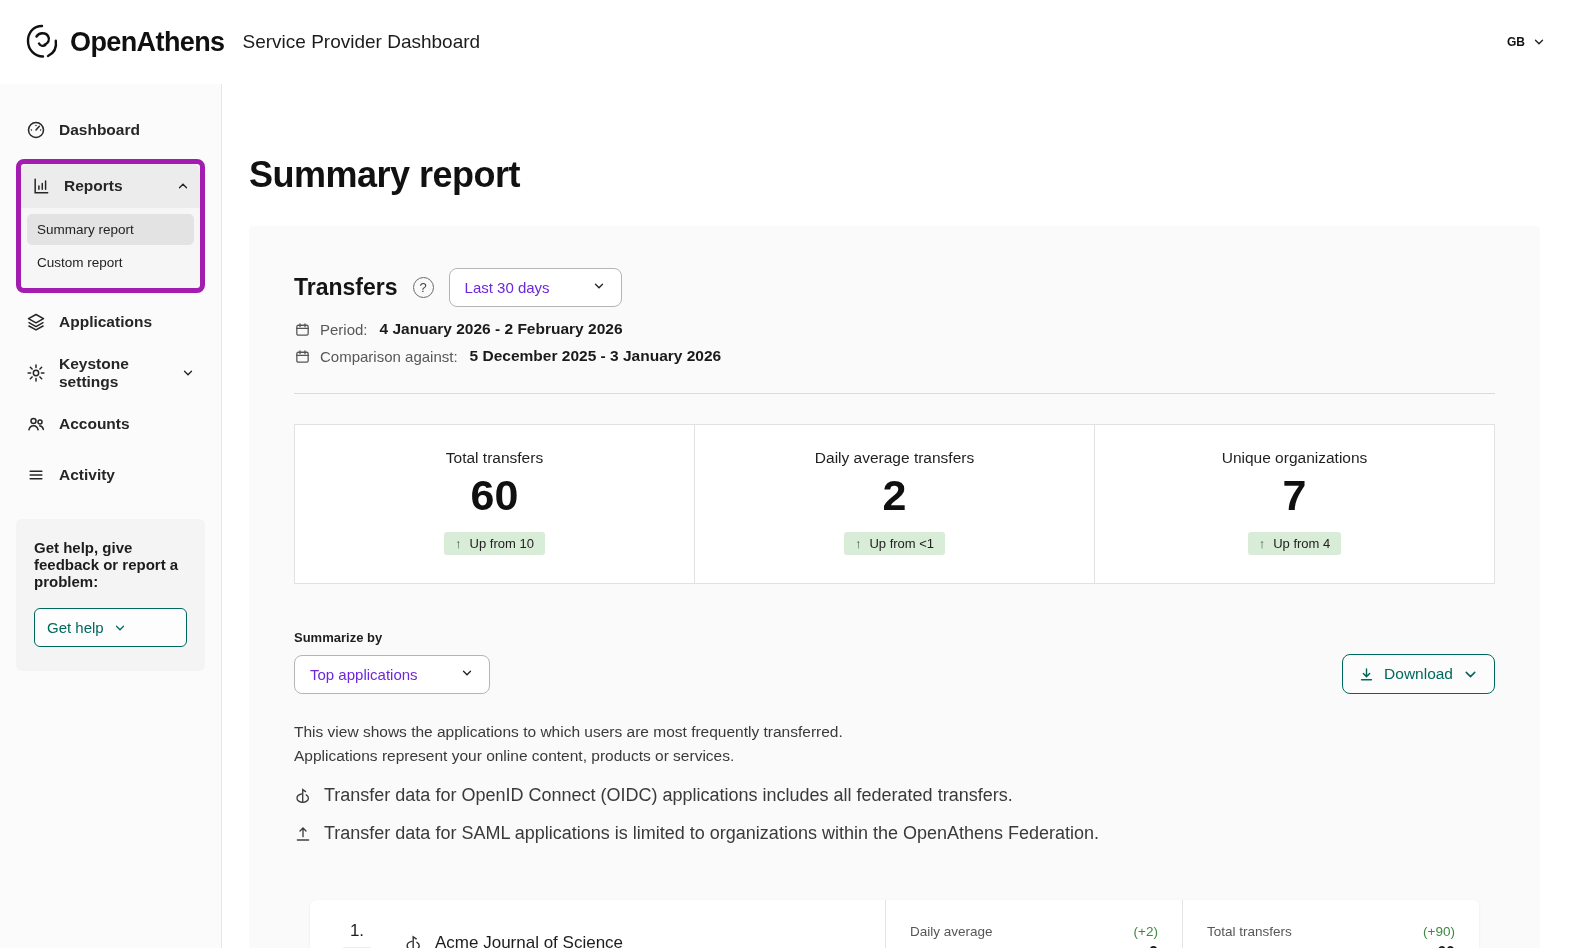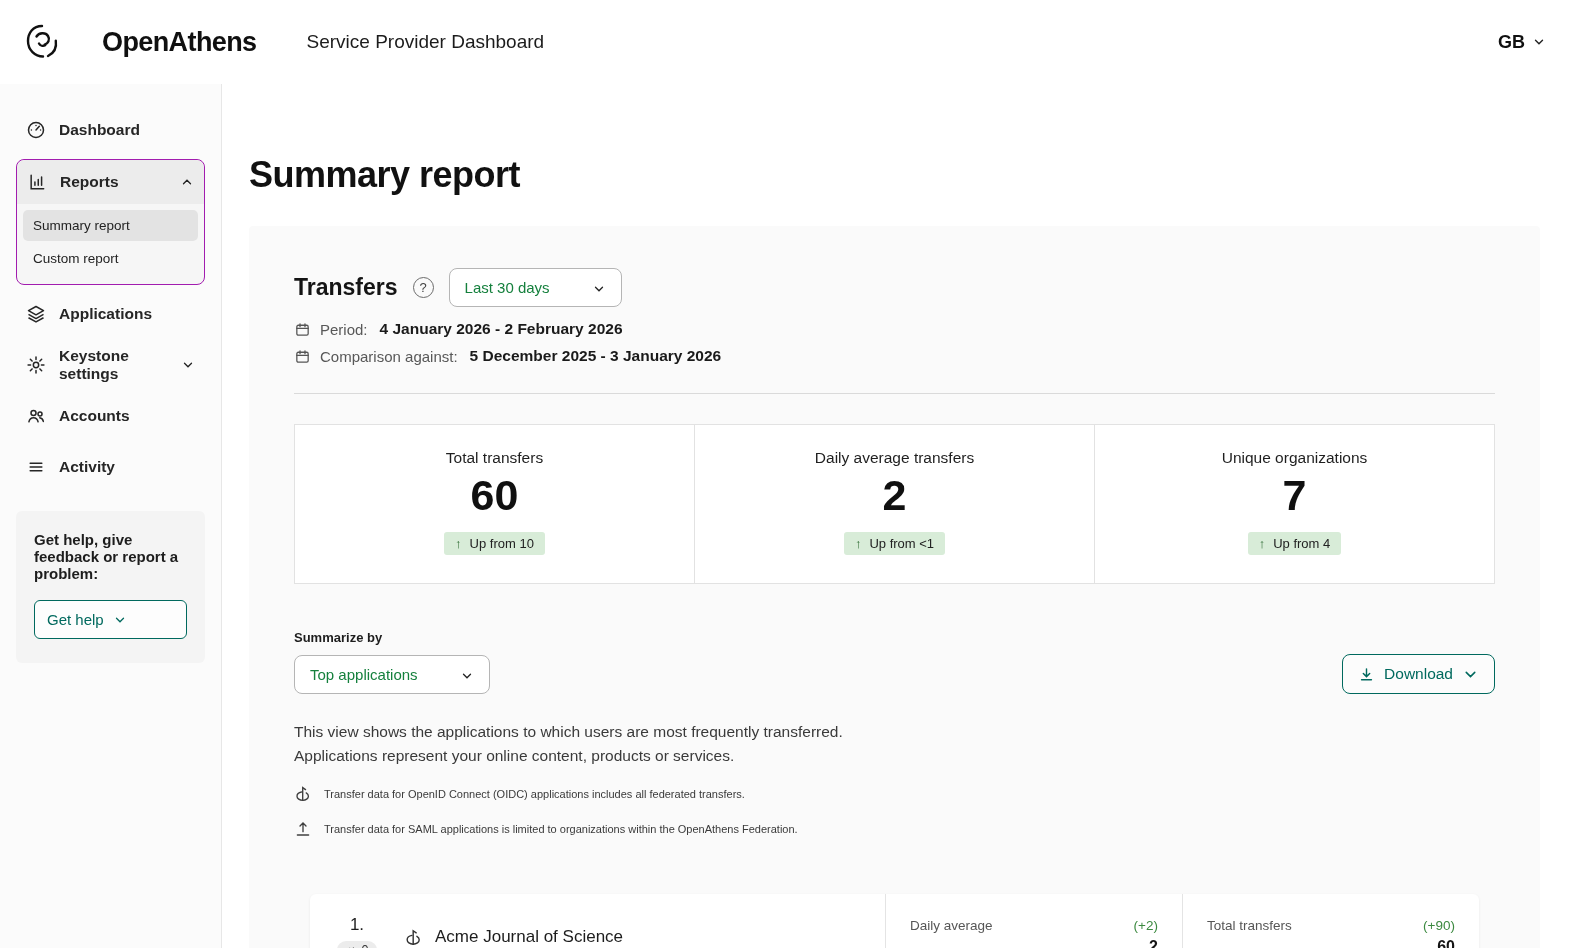--- a/index.html
+++ b/index.html
@@ -5,52 +5,52 @@
   * { margin:0; padding:0; box-sizing:border-box; }
   html,body { width:1580px; height:948px; }
   body {
     font-family:"Liberation Sans", sans-serif;
     background:#ffffff; color:#1f1f1f; overflow:hidden;
   }
   svg { display:block; }
 
   
   .topbar { height:84px; display:flex; align-items:center; justify-content:space-between; padding:0 34px 0 22px; background:#fff; }
-  .brand { display:flex; align-items:center;gap:32px; }
+  .brand { display:flex; align-items:center; }
   .logo-mark { margin-right:8px; }
   .logo-text { font-size:27px; font-weight:700; letter-spacing:-0.6px; color:#101010; }
   .app-title { font-size:19px; color:#1c1c1c; margin-left:18px; }
-  .user-menu { display:flex; align-items:center; gap:7px; font-size:18px; font-weight:700; color:#101010; cursor:pointer; }
+  .user-menu { display:flex; align-items:center; gap:7px; font-size:12px; font-weight:700; color:#101010; cursor:pointer; }
   .chev svg { width:14px; height:14px; }
 
   
   .body { display:flex; height:864px; }
 
   
   .sidebar { width:222px; flex-shrink:0; background:#fbfbfb; border-right:1px solid #e7e7e7; padding:24px 16px 0; }
   .nav-item { display:flex; align-items:center; gap:13px; height:44px; padding:0 10px; border-radius:8px; font-size:15.5px; font-weight:700; color:#262626; cursor:pointer; margin-bottom:7px; }
   .nav-icon svg { width:20px; height:20px; }
   .nav-item .spacer { flex:1; }
-  .reports-group { background:#f6f6f6; border:1px solid #a21caf; border-radius:8px; margin-bottom:7px; overflow:hidden; padding-bottom:8px; }
+  .reports-group { background:#f6f6f6; border:5px solid #a21caf; border-radius:8px; margin-bottom:7px; overflow:hidden; padding-bottom:8px; }
   .reports-head { background:#ececec; border-radius:8px 8px 0 0; margin-bottom:6px; }
   .sub-item { margin:2px 6px; padding:8px 10px; font-size:13.5px; font-weight:400; color:#232323; border-radius:5px; cursor:pointer; }
   .sub-item.selected { background:#e3e3e3; }
   .help-box { margin-top:22px; background:#f4f4f4; border-radius:6px; padding:20px 18px 24px; }
   .help-text { font-size:15px; font-weight:700; color:#1d1d1d; line-height:17px; }
   .help-btn { margin-top:18px; width:100%; display:flex; align-items:center; justify-content:flex-start; gap:9px; background:#fdfdfd; border:1px solid #00695e; color:#00695e; border-radius:6px; padding:10px 12px; font-size:15px; font-family:inherit; cursor:pointer; }
 
   
   .main { flex:1; padding:70px 40px 0 27px; overflow:hidden; }
   .page-title { font-size:36px; font-weight:700; color:#111; letter-spacing:-0.5px; }
   .panel { margin-top:30px; background:#fafafa; border-radius:4px; padding:42px 45px 60px; min-height:700px; }
 
   .panel-head { display:flex; align-items:center; gap:15px; }
   .panel-head h2 { font-size:23px; font-weight:700; color:#141414; }
   .help-icon { width:21px; height:21px; border:1.6px solid #6b6b6b; border-radius:50%; display:flex; align-items:center; justify-content:center; font-size:13px; color:#444; cursor:pointer; }
-  .select { display:inline-flex; align-items:flex-end; gap:42px; background:#fff; border:1px solid #b5b5b5; border-radius:8px; padding:10px 15px; font-size:15px; color:#15803d; font-family:inherit; cursor:pointer; }
+  .select { display:inline-flex; align-items:flex-start; gap:42px; background:#fff; border:1px solid #b5b5b5; border-radius:8px; padding:10px 15px; font-size:15px; color:#6d28d9; font-family:inherit; cursor:pointer; }
   .select .chev svg, .help-btn .chev svg, .user-menu .chev svg { width:14px; height:14px; }
 
   .meta-row { display:flex; align-items:center; gap:9px; margin-top:13px; font-size:15px; color:#585858; }
   .meta-row + .meta-row { margin-top:9px; }
   .meta-icon svg { width:17px; height:17px; }
   .meta-value { font-weight:700; color:#1a1a1a; margin-left:3px; font-size:15.5px; }
 
   .divider { border:none; border-top:1px solid #dadada; margin-top:28px; }
 
   .stats-row { display:flex; margin-top:30px; }
@@ -61,21 +61,21 @@
   .stat-badge { display:inline-flex; align-items:center; gap:8px; background:#d8ecd8; border-radius:3px; padding:4px 11px; font-size:13px; color:#222; }
   .stat-badge .arrow { color:#2e6b33; font-weight:700; }
 
   .summarize-label { margin-top:46px; font-size:13px; font-weight:700; color:#1d1d1d; }
   .controls-row { display:flex; align-items:center; justify-content:space-between; margin-top:9px; }
   .download-btn { display:inline-flex; align-items:center; gap:9px; background:#fcfcfc; border:1px solid #00695e; color:#00695e; border-radius:8px; padding:10px 15px; font-size:15.5px; font-family:inherit; cursor:pointer; }
   .download-btn svg { width:17px; height:17px; }
 
   .desc { margin-top:26px; font-size:15.5px; color:#3a3a3a; line-height:24px; }
   .desc + .desc { margin-top:0; }
-  .note { display:flex; align-items:center; gap:12px; margin-top:17px; font-size:11px; color:#3a3a3a; }
+  .note { display:flex; align-items:center; gap:12px; margin-top:17px; font-size:18px; color:#3a3a3a; }
   .note-ic svg { width:18px; height:18px; color:#3f3f3f; }
 
   .app-card { margin:56px 16px 0; background:#fff; border-radius:6px; box-shadow:0 1px 3px rgba(0,0,0,0.07); display:flex; align-items:center; height:86px; cursor:pointer; }
   .rank-col { width:94px; display:flex; flex-direction:column; align-items:center; gap:6px; }
   .rank { font-size:17px; color:#1d1d1d; }
   .rank-badge { display:inline-flex; align-items:center; gap:5px; background:#ececec; border-radius:10px; padding:2px 9px; font-size:12.5px; color:#333; }
   .rank-badge svg { width:11px; height:11px; }
   .name-col { flex:1; display:flex; align-items:center; gap:12px; font-size:17px; color:#1d1d1d; }
   .name-col .note-ic svg { width:19px; height:19px; }
   .stat-col { width:297px; align-self:stretch; border-left:1px solid #e4e4e4; padding:0 24px; display:flex; flex-direction:column; justify-content:center; }

